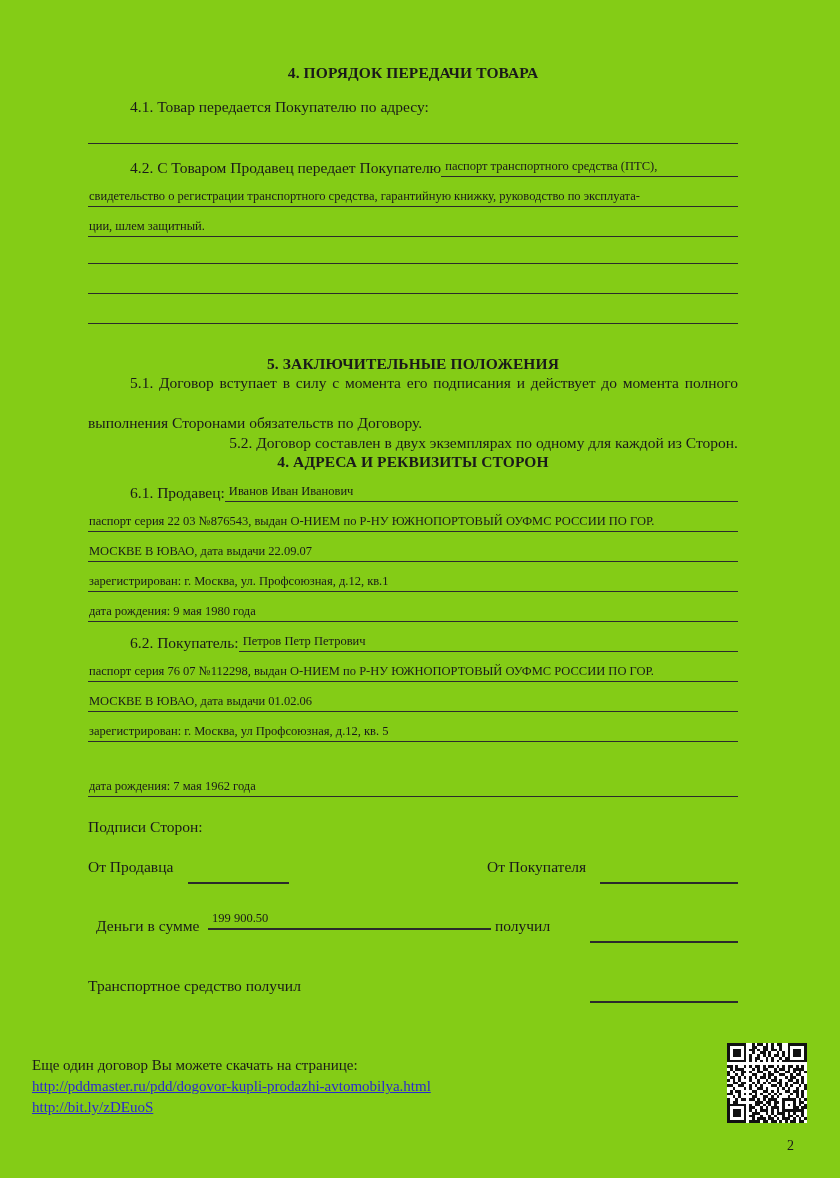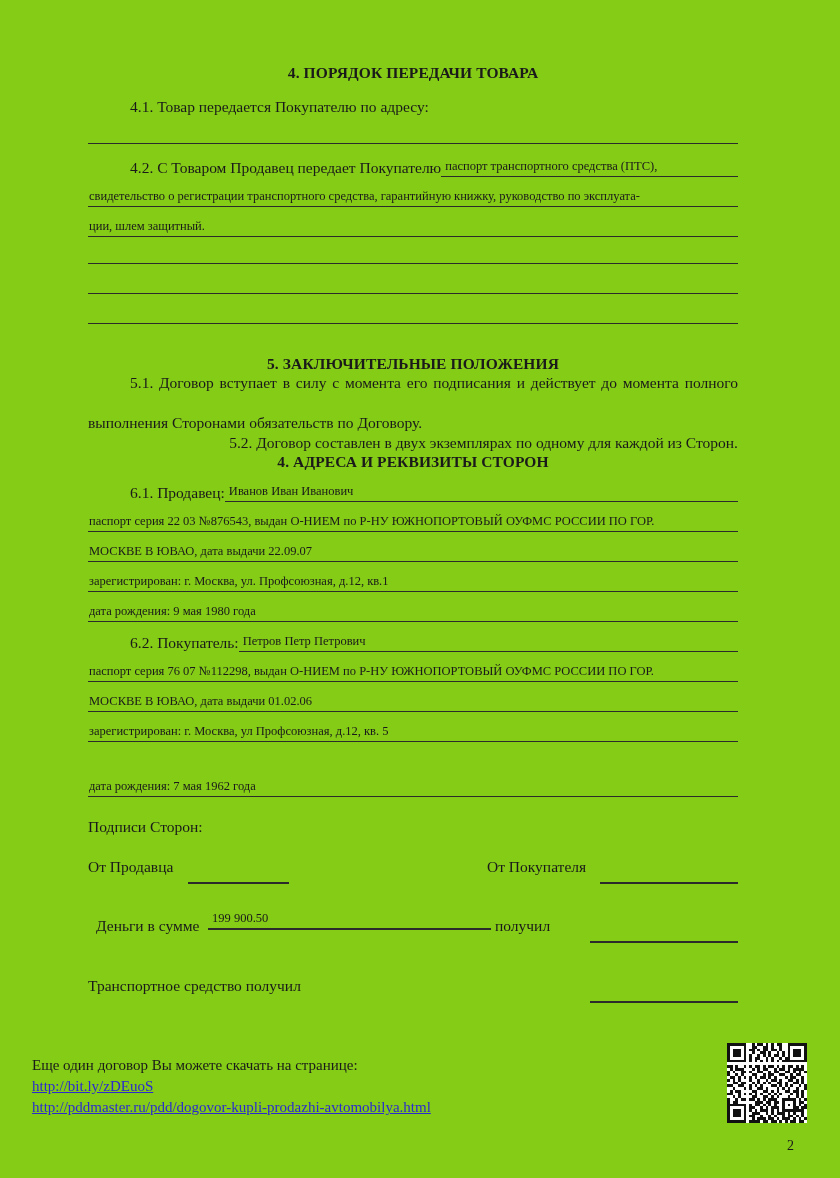--- a/index.html
+++ b/index.html
@@ -210,22 +210,22 @@
     <div class="sig-label" style="position:absolute; left:407px; top:917px;">получил</div>
     <div class="sig-line" style="position:absolute; left:502px; top:929px; width:148px;"></div>
 
     <div class="sig-label" style="position:absolute; left:0; top:977px;">Транспортное средство получил</div>
     <div class="sig-line" style="position:absolute; left:502px; top:989px; width:148px;"></div>
 
   </div>
 
   <div style="position:absolute; left:32px; top:1055px;">
     <div class="footer-text">Еще один договор Вы можете скачать на странице:</div>
+    <a class="footer-link" href="#">http://pddmaster.ru/pdd/dogovor-kupli-prodazhi-avtomobilya.html</a>
     <a class="footer-link" href="#">http://bit.ly/zDEuoS</a>
-    <a class="footer-link" href="#">http://pddmaster.ru/pdd/dogovor-kupli-prodazhi-avtomobilya.html</a>
   </div>
 
   <div class="qr" style="left:727px; top:1043px; width:80px; height:80px;">
     <svg width="80" height="80" viewBox="0 0 29 29" shape-rendering="crispEdges">
       <rect width="29" height="29" fill="#ffffff"></rect>
       <g fill="#111111">
 
         <rect x="0" y="0" width="7" height="1"></rect>
           <rect x="0" y="6" width="7" height="1"></rect>
         <rect x="0" y="0" width="1" height="7"></rect>

